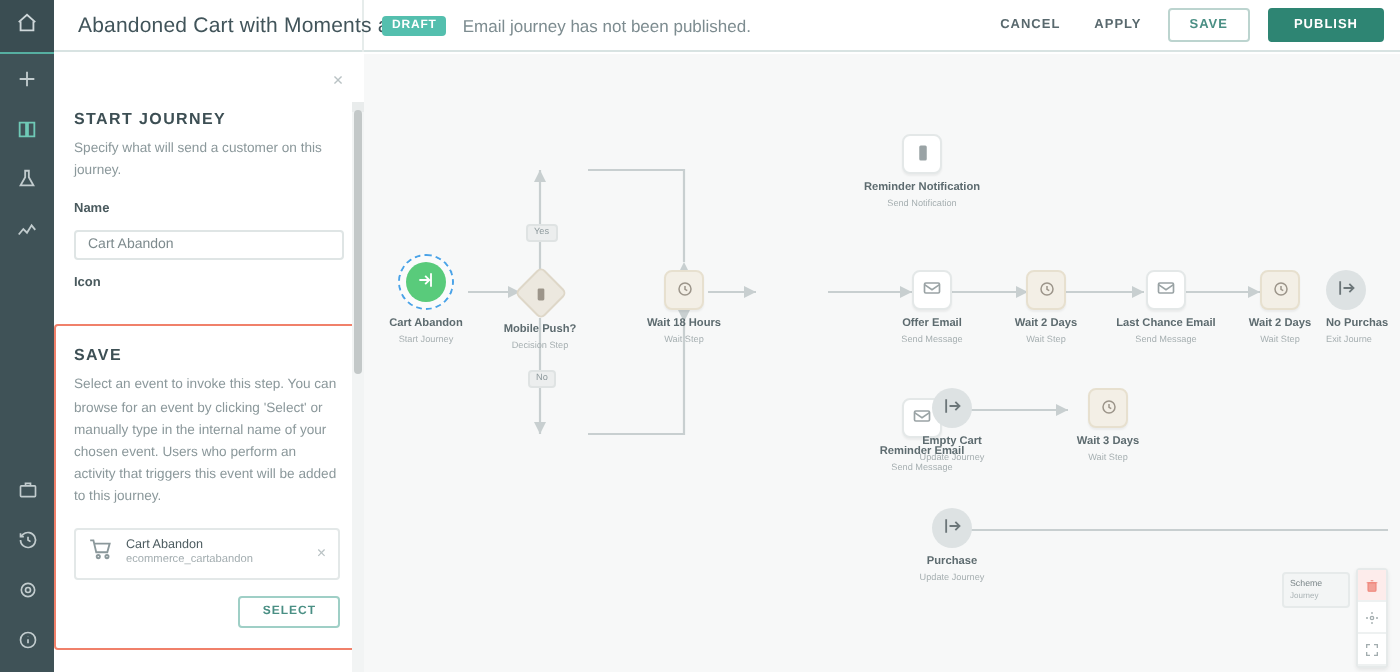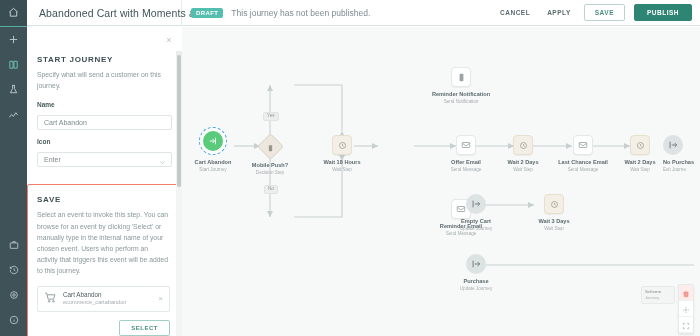--- a/index.html
+++ b/index.html
@@ -268,21 +268,21 @@
       </span>
     </div>
   </div>
 
   <div class="topbar">
     <div class="title-zone">
       <div class="doc-title">Abandoned Cart with Moments an…</div>
     </div>
     <div class="status-zone">
       <span class="badge-draft">DRAFT</span>
-      <span class="status-text">This journey has not been published.</span>
+      <span class="status-text">Email journey has not been published.</span>
     </div>
     <div class="actions">
       <button class="btn-text">CANCEL</button>
       <button class="btn-text">APPLY</button>
       <button class="btn-outline">SAVE</button>
       <button class="btn-filled">PUBLISH</button>
     </div>
   </div>
 
   <div class="panel">
@@ -294,28 +294,20 @@
         <div class="sec-title">START JOURNEY</div>
         <div class="sec-desc">Specify what will send a customer on this journey.</div>
 
         <div class="field-block">
           <div class="field-label">Name</div>
           <input class="field-input" type="text" value="Cart Abandon" style="">
         </div>
 
         <div class="field-block">
           <div class="field-label">Icon</div>
-          <div class="select-wrap">
-            <input class="field-input" type="text" value="Enter" style="">
-            <span class="select-chev">
-              <svg width="7" height="7" viewBox="0 0 24 24" stroke="#aab4b6" stroke-width="2.4" fill="none">
-                <path d="M5 9l7 7 7-7"></path>
-              </svg>
-            </span>
-          </div>
         </div>
       </div>
 
       <div class="divider-gap"></div>
 
       <div class="event-box">
         <div class="sec-title">SAVE</div>
         <div class="sec-desc" style="margin-bottom:0">Select an event to invoke this step. You can browse for an event by clicking 'Select' or manually type in the internal name of your chosen event. Users who perform an activity that triggers this event will be added to this journey.</div>
 
         <div class="event-chip">

